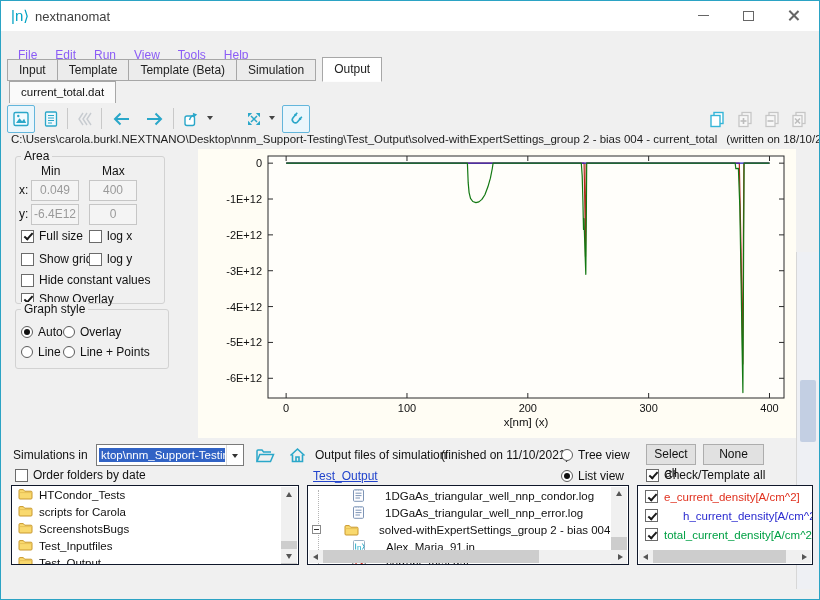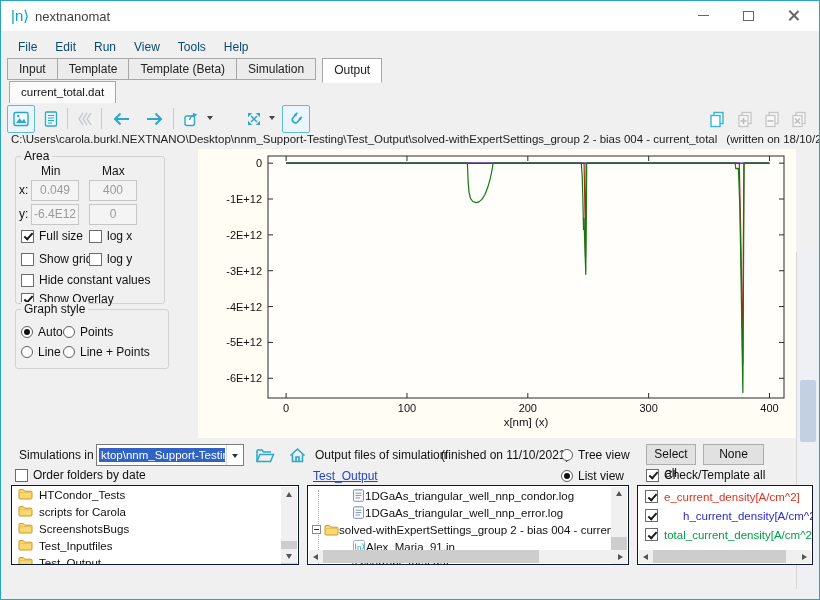--- a/index.html
+++ b/index.html
@@ -9,23 +9,23 @@
   #logo{position:absolute;left:10px;top:6px;font-size:15px;color:#00a3c4;}
   #apptitle{position:absolute;left:34px;top:8px;font-size:13px;color:#3f3f3f;}
   .winbtn{position:absolute;top:0;width:45px;height:29px;display:flex;align-items:center;justify-content:center;}
   .g-min{width:11px;border-top:1px solid #666;}
   .g-max{width:9px;height:8px;border:1px solid #666;}
   .g-close{position:relative;width:11px;height:11px;}
   .g-close::before,.g-close::after{content:"";position:absolute;left:5px;top:-1px;width:1.5px;height:13px;background:#666;}
   .g-close::before{transform:rotate(45deg);}.g-close::after{transform:rotate(-45deg);}
   
   #menubar{position:absolute;left:8px;top:31px;height:24px;display:flex;}
-  .menu-item{padding:8px 9px;color:#0c4a6e;}
-  
-  #tabs{position:absolute;left:6px;top:57px;height:23px;display:flex;align-items:flex-start;}
+  .menu-item{padding:16px 9px;color:#8b5cf6;}
+  
+  #tabs{position:absolute;left:6px;top:57px;height:23px;display:flex;align-items:center;}
   .tab{height:20px;line-height:20px;padding:0 11px;background:#ececec;border:1px solid #a7a7a7;border-left-width:0;color:#222;}
   .tab:first-child{border-left-width:1px;}
   .tab.active{height:23px;line-height:22px;background:#fff;border-left-width:1px;margin-left:6px;border-bottom:1px solid #fdfdfd;position:relative;z-index:2;}
   #subtabrow{position:absolute;left:0;top:80px;width:100%;height:22px;}
   #subtab{position:absolute;left:8px;top:0;height:21px;line-height:21px;padding:0 11px;background:#fafafa;border:1px solid #a7a7a7;border-bottom:none;font-size:11.5px;}
   
   #toolbar{position:absolute;left:0;top:103px;width:795px;height:30px;}
   .tbtn{position:absolute;top:1px;width:26px;height:26px;display:flex;align-items:center;justify-content:center;border:1px solid transparent;border-radius:2px;}
   .tbtn.sel{border-color:#63b6dc;background:#eaf6fc;}
   .tsep{position:absolute;top:4px;width:1px;height:21px;background:#c9c9c9;}
@@ -52,21 +52,21 @@
   .blbl{position:absolute;font-size:12px;white-space:nowrap;}
   #combo{position:absolute;left:95px;top:0;width:148px;height:22px;background:#fff;border:1px solid #7a7a7a;box-sizing:border-box;display:flex;align-items:center;}
   #combo .val{margin-left:2px;background:#3163c5;color:#fff;padding:1px 2px;font-size:11.5px;white-space:nowrap;overflow:hidden;max-width:122px;}
   #combo .dd{margin-left:auto;width:16px;height:100%;display:flex;align-items:center;justify-content:center;border-left:1px solid #d9d9d9;}
   .dda{width:0;height:0;border:3.5px solid transparent;border-top:4.5px solid #333;margin-top:4px;}
   .pushbtn{position:absolute;top:0;height:21px;line-height:19px;text-align:center;background:#e1e1e1;border:1px solid #adadad;box-sizing:border-box;font-size:12px;}
   a.link{color:#2244cc;text-decoration:underline;font-size:12px;}
   
   .listbox{position:absolute;top:484px;height:80px;background:#fff;border:1px solid #0f172a;box-sizing:border-box;overflow:hidden;}
   .lrow{height:16px;display:flex;align-items:center;gap:6px;padding:1px 0 0 6px;font-size:11.5px;white-space:nowrap;}
-  .trow{height:17px;display:flex;align-items:center;gap:0;font-size:11.5px;white-space:nowrap;position:relative;}
+  .trow{height:17px;display:flex;align-items:center;gap:20px;font-size:11.5px;white-space:nowrap;position:relative;}
   .legrow{height:17px;display:flex;align-items:center;gap:6px;padding:2px 0 0 7px;font-size:11.5px;white-space:nowrap;}
   .vsb{position:absolute;width:16px;background:#f0f0f0;}
   .hsb{position:absolute;height:13px;background:#f0f0f0;}
   .sbthumb{position:absolute;background:#cdcdcd;}
   .sbbtn{position:absolute;display:flex;align-items:center;justify-content:center;background:#f0f0f0;}
   .tri{width:0;height:0;border:3.5px solid transparent;}
   .tri.up{border-bottom:5px solid #555;margin-top:-3px;}
   .tri.dn{border-top:5px solid #555;margin-bottom:-3px;}
   .tri.lf{border-right:5px solid #555;margin-left:-3px;}
   .tri.rt{border-left:5px solid #555;margin-right:-3px;}
@@ -279,21 +279,21 @@
       <div class="gbox" style="left:14px;top:160px;width:140px;height:58px;">
         <span class="glabel">Graph style</span>
       </div>
       <div id="gs-radios">
           <div class="ctl" style="left: 20px; top: 176px;">
             <span class="rd on"></span>
             <span>Auto</span>
           </div>
           <div class="ctl" style="left: 62px; top: 176px;">
             <span class="rd"></span>
-            <span>Points</span>
+            <span>Overlay</span>
           </div>
           <div class="ctl" style="left: 20px; top: 196px;">
             <span class="rd"></span>
             <span>Line</span>
           </div>
           <div class="ctl" style="left: 62px; top: 196px;">
             <span class="rd"></span>
             <span>Line + Points</span>
           </div>
         </div>
@@ -342,21 +342,21 @@
           <polyline points="88.2,14.2 269.4,14.2 270.2,33.9 271.1,43.6 272.5,49.3 274.8,52.5 277.9,53.6 280.9,52.9 283.9,50.4 286.9,45.7 289.9,37.8 292.4,29.2 294.3,19.5 295.1,14.2 383.3,14.2 384.2,26.7 384.9,51.8 385.5,80.5 386.0,69.7 386.6,89.5 387.2,108.1 387.8,125.3 388.4,57.2 388.7,14.2 537.2,14.2 537.8,19.7 540.4,19.4 541.8,57.2 543.1,132.5 544.2,204.2 544.9,243.6 545.6,103.8 546.1,14.2 571.5,14.2" fill="none" stroke="#127812" stroke-width="1.2" stroke-linejoin="round"></polyline>
           <text x="328" y="277" text-anchor="middle" font-size="11.5" font-family="Liberation Sans, DejaVu Sans, sans-serif" fill="#111">x[nm] (x)</text>
         </svg>
     </div>
     <div id="rightstrip">
         <div id="rs-thumb"></div>
       </div>
   </div>
 
   <div style="position:absolute;left:0;top:443px;width:820px;height:22px;">
-    <span class="blbl" style="left:18px;top:4px;">Simulations in</span>
+    <span class="blbl" style="left:12px;top:4px;">Simulations in</span>
     <div id="combo">
       <span class="val">ktop\nnm_Support-Testing</span>
       <span class="dd">
           <span class="dda"></span>
         </span>
     </div>
     <div style="position:absolute;left:250px;top:0;width:28px;height:22px;display:flex;align-items:center;justify-content:center;">
       <svg width="20" height="17" viewBox="0 0 20 17">
           <g fill="none" stroke="#2aa7c9" stroke-width="1.5">
             <path d="M2 14.5 V4 a1 1 0 0 1 1-1 h4 l1.6 2 H16"></path>

